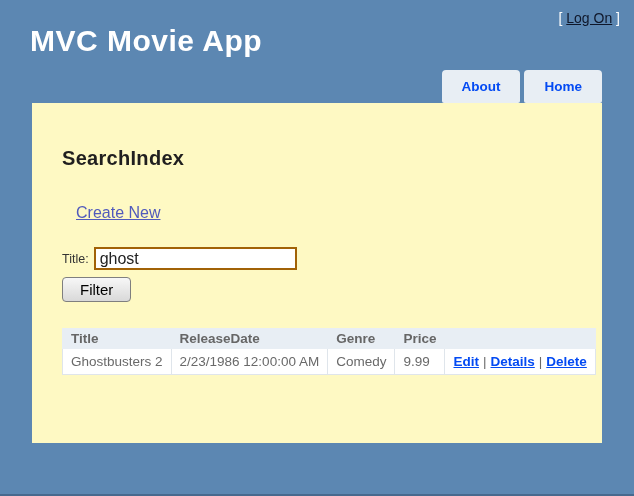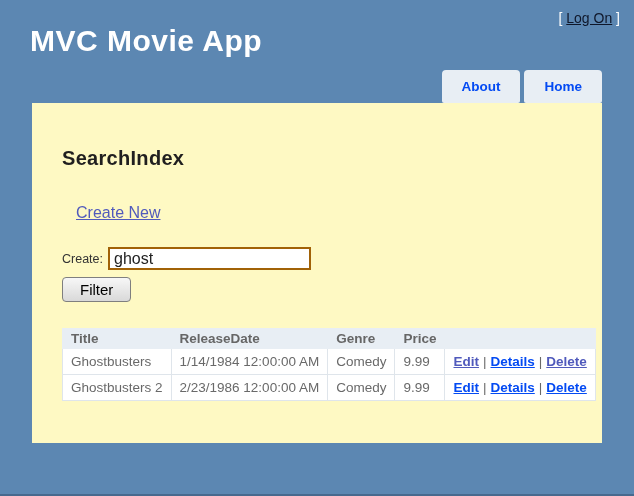--- a/index.html
+++ b/index.html
@@ -133,45 +133,38 @@
   <div class="tab">Home</div>
 </div>
 
 <div class="content">
 
   <h2 class="page-heading">SearchIndex</h2>
 
   <a class="create-link">Create New</a>
 
   <div class="filter-row">
-    <span class="filter-label">Create:</span>
+    <span class="filter-label">Title:</span>
     <input class="title-input" type="text" value="ghost" style="">
   </div>
 
   <button class="filter-button">Filter</button>
 
   <table class="movies-table">
     <thead>
       <tr>
         <th class="col-title">Title</th>
         <th class="col-date">ReleaseDate</th>
         <th class="col-genre">Genre</th>
         <th class="col-price">Price</th>
         <th></th>
       </tr>
     </thead>
     <tbody>
       <tr>
-        <td>Ghostbusters</td>
-        <td>1/14/1984 12:00:00 AM</td>
-        <td>Comedy</td>
-        <td>9.99</td>
-        <td><a class="action-link visited">Edit</a><span class="action-sep">|</span><a class="action-link">Details</a><span class="action-sep">|</span><a class="action-link visited">Delete</a></td>
-      </tr>
-      <tr>
         <td>Ghostbusters 2</td>
         <td>2/23/1986 12:00:00 AM</td>
         <td>Comedy</td>
         <td>9.99</td>
         <td><a class="action-link">Edit</a><span class="action-sep">|</span><a class="action-link">Details</a><span class="action-sep">|</span><a class="action-link">Delete</a></td>
       </tr>
     </tbody>
   </table>
 
 </div>

